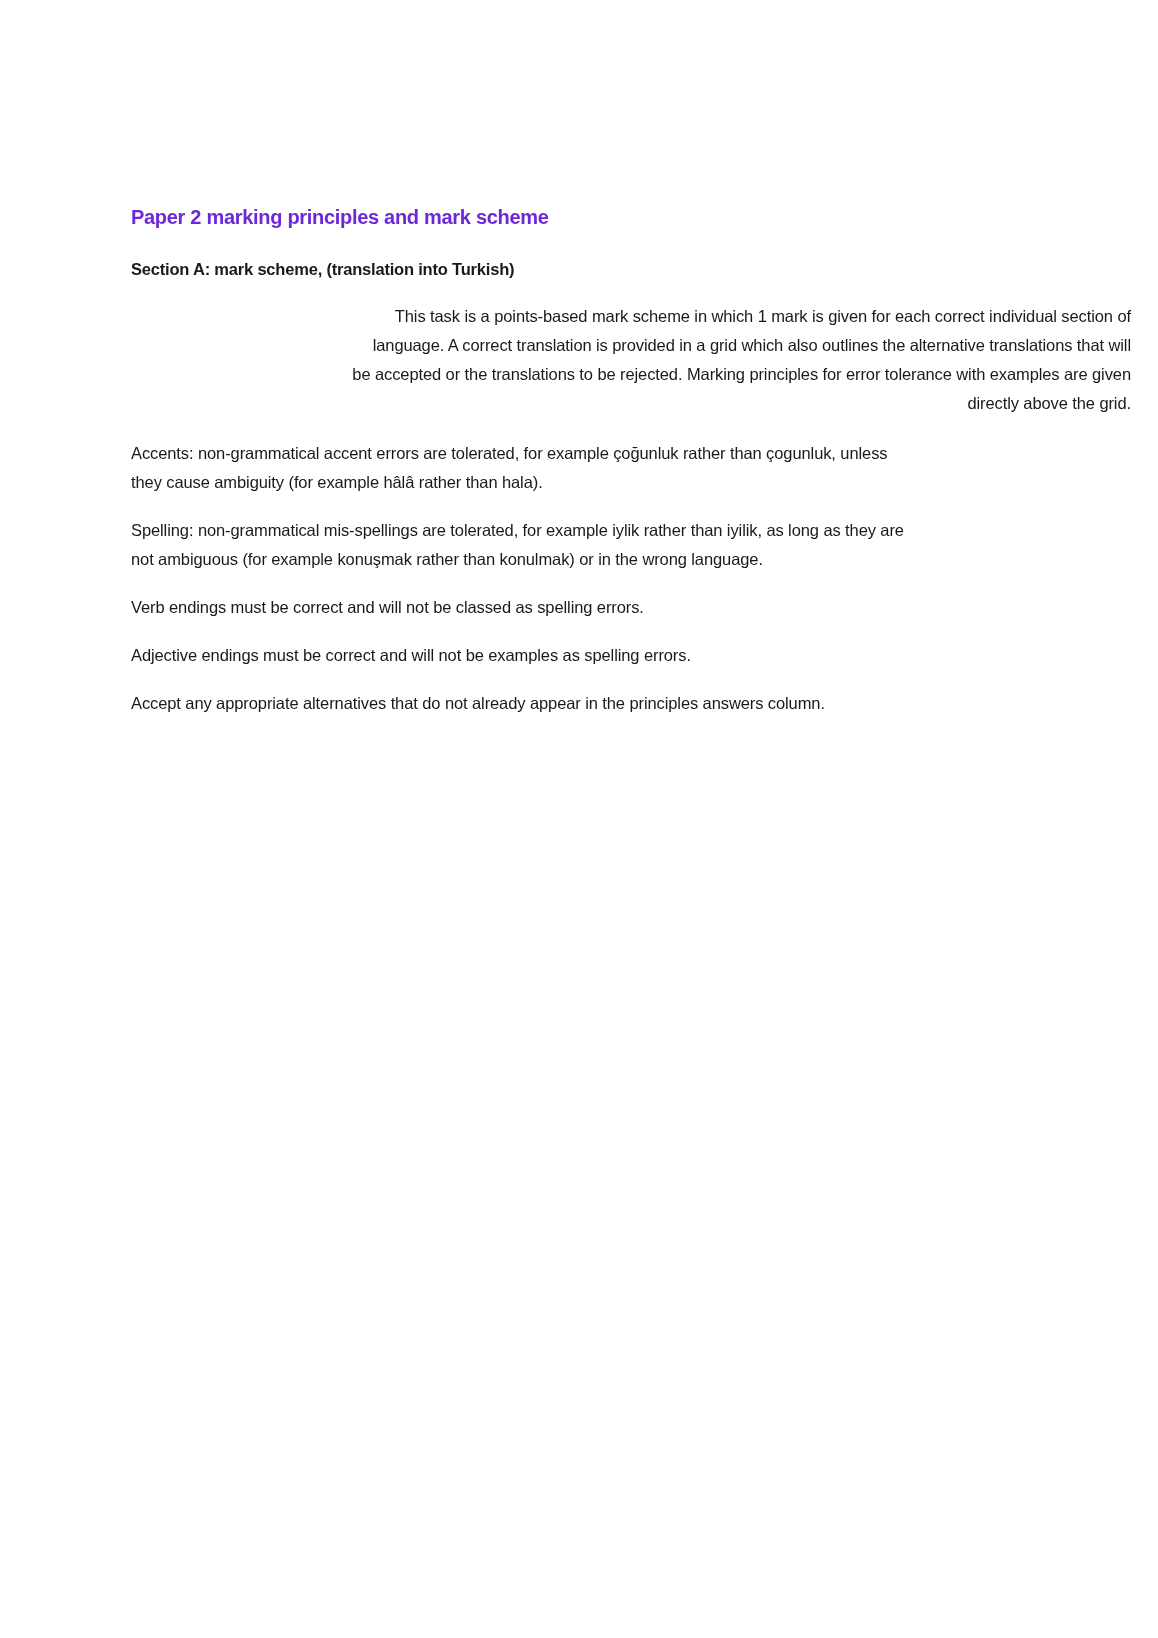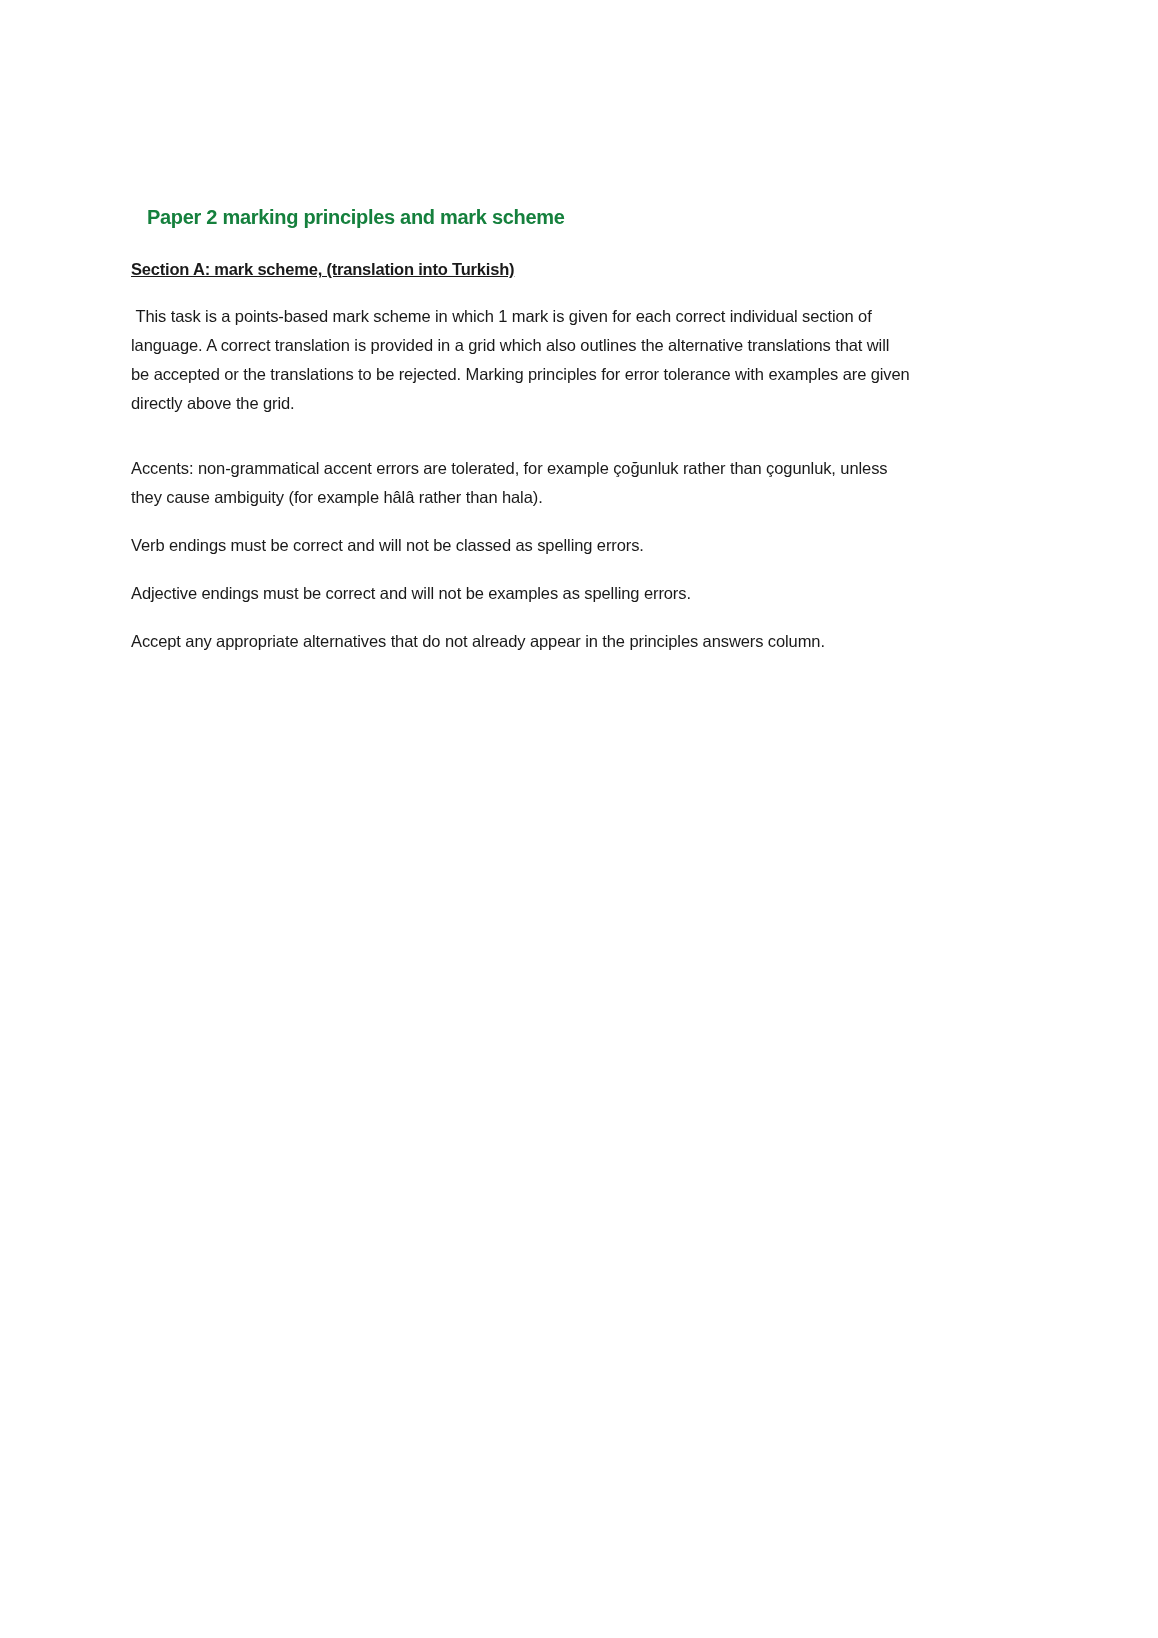--- a/index.html
+++ b/index.html
@@ -24,42 +24,42 @@
     position: absolute;
     left: 131px;
     top: 203px;
     width: 1000px;
   }
   .doc-title {
     font-size: 20px;
     line-height: 28px;
     font-weight: bold;
     letter-spacing: -0.3px;
-    color: #15803d;
-    margin: 0 0 25px 16px;
+    color: #6d28d9;
+    margin: 0 0 25px 0;
   }
   .section-heading {
     font-size: 16.5px;
     line-height: 26px;
     font-weight: bold;
     letter-spacing: -0.2px;
     color: #1a1a1a;
     margin: 0 0 20px 0;
-    text-decoration: underline;
   }
   .body-para {
     font-size: 16.5px;
     line-height: 29px;
     letter-spacing: -0.1px;
     color: #1a1a1a;
     margin: 0 0 19px 0;
     white-space: pre-wrap; 
   }
   .body-para.before-heading {
-    margin-bottom: 36px;
+    margin-bottom: 21px;
+    text-align: right;
   }
 </style>
 </head>
 <body>
 
 <div class="page">
   <div class="content">
 
     <h1 class="doc-title">Paper 2 marking principles and mark scheme</h1>
 
@@ -67,20 +67,22 @@
 
     <p class="body-para before-heading"> This task is a points-based mark scheme in which 1 mark is given for each correct individual section of
 language. A correct translation is provided in a grid which also outlines the alternative translations that will
 be accepted or the translations to be rejected. Marking principles for error tolerance with examples are given
 directly above the grid.</p>
 
 
     <p class="body-para">Accents: non-grammatical accent errors are tolerated, for example çoğunluk rather than çogunluk, unless
 they cause ambiguity (for example hâlâ rather than hala).</p>
 
+    <p class="body-para">Spelling: non-grammatical mis-spellings are tolerated, for example iylik rather than iyilik, as long as they are
+not ambiguous (for example konuşmak rather than konulmak) or in the wrong language.</p>
 
     <p class="body-para">Verb endings must be correct and will not be classed as spelling errors.</p>
 
     <p class="body-para">Adjective endings must be correct and will not be examples as spelling errors.</p>
 
     <p class="body-para">Accept any appropriate alternatives that do not already appear in the principles answers column.</p>
 
   </div>
 </div>
 

